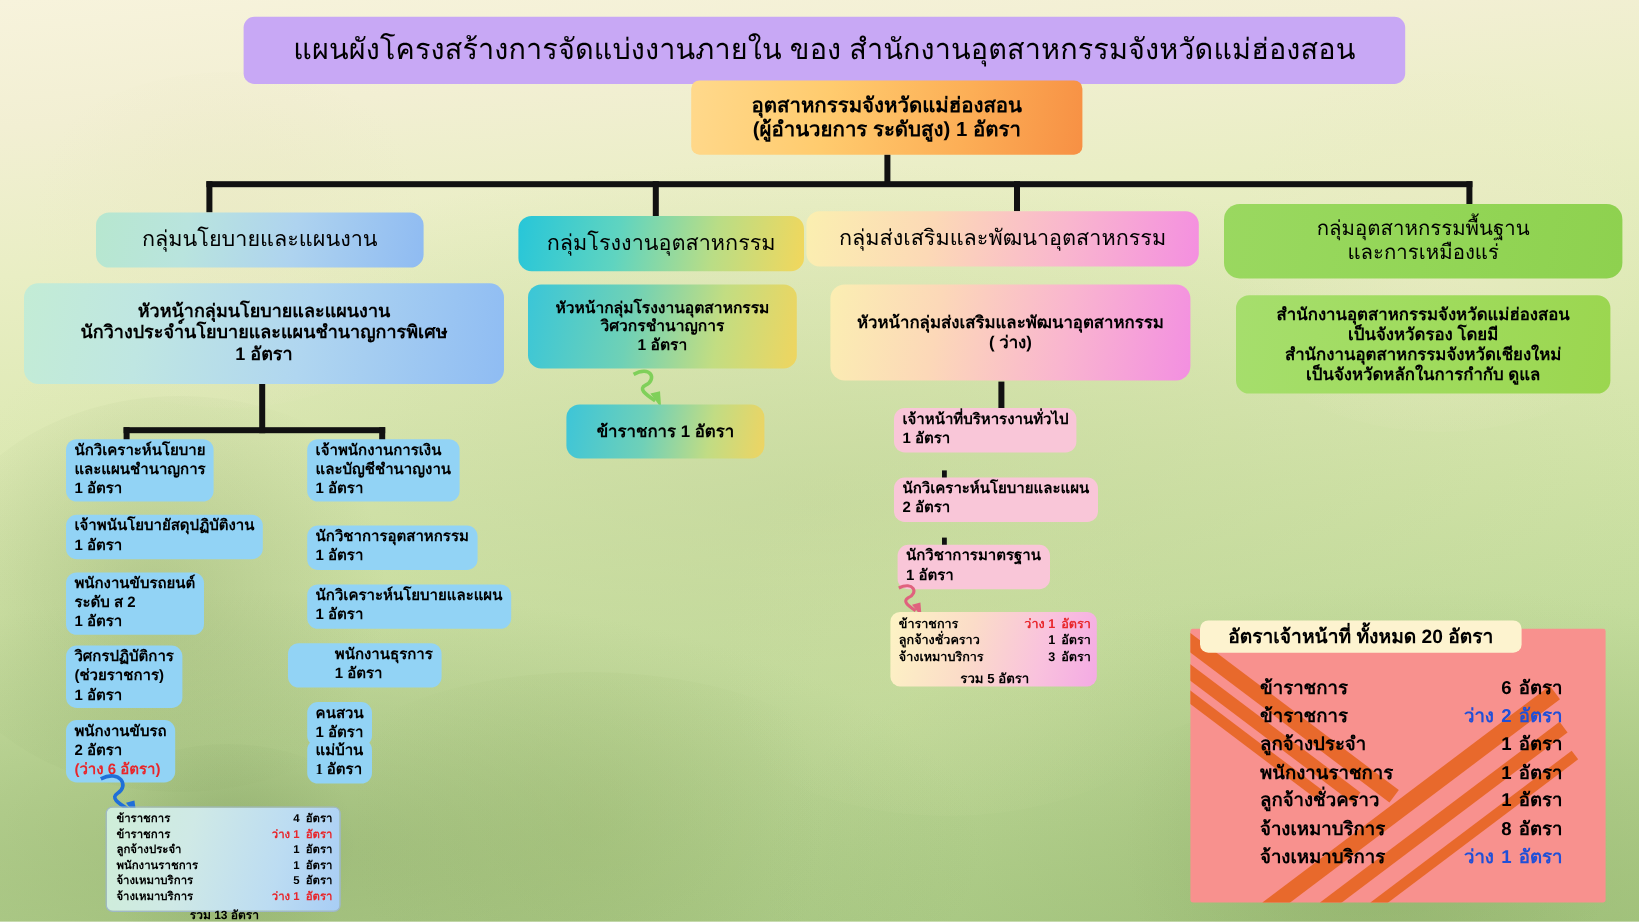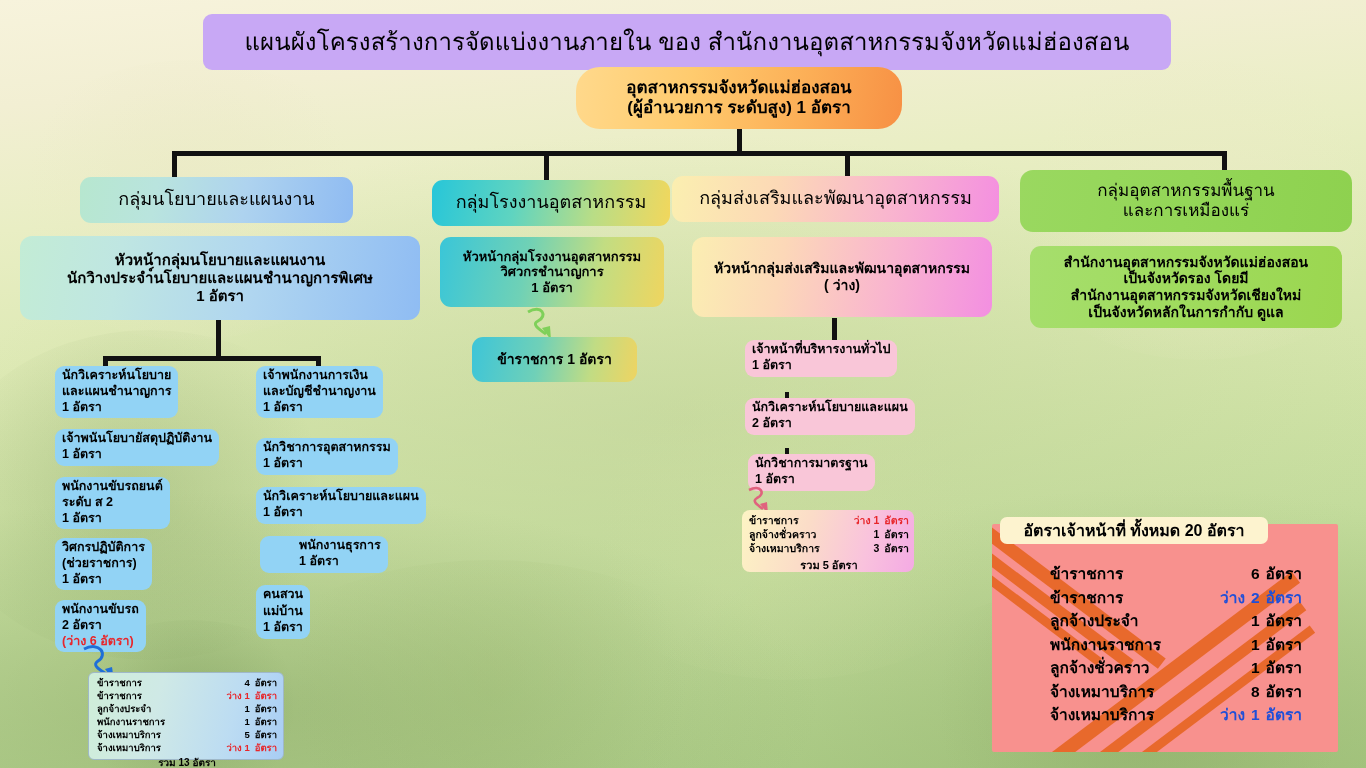--- a/index.html
+++ b/index.html
@@ -55,21 +55,21 @@
   #title-banner {
     left: 203px; top: 14px; width: 968px; height: 56px;
     background: #c8a8f5; border-radius: 9px;
     font-size: 24px; font-weight: normal; letter-spacing: .1px;
   }
 
   
   #root-node {
     left: 576px; top: 67px; width: 326px; height: 62px;
     background: linear-gradient(100deg, #ffd98c 0%, #ffcb6e 35%, #fcae56 70%, #f79044 100%);
-    border-radius: 24px; font-size: 17px; font-weight: bold;
+    border-radius: 7px; font-size: 17px; font-weight: bold;
   }
 
   
   .conn { position: absolute; background: #111; }
   #conn-root-stem  { left: 737px; top: 129px;  width: 5px;  height: 25px; }
   #conn-h-bar      { left: 172px; top: 151px;  width: 1055px; height: 5px; }
   #conn-drop-1     { left: 172px; top: 151px;  width: 5px;  height: 26px; }
   #conn-drop-2     { left: 544px; top: 151px;  width: 5px;  height: 32px; }
   #conn-drop-3     { left: 845px; top: 151px;  width: 5px;  height: 25px; }
   #conn-drop-4     { left: 1222px;top: 151px;  width: 5px;  height: 19px; }
@@ -242,29 +242,29 @@
   <div>1 อัตรา</div>
 </div>
 <div class="chip chip-blue" style="left:256px; top:438px;">
   <div>นักวิชาการอุตสาหกรรม</div>
   <div>1 อัตรา</div>
 </div>
 <div class="chip chip-blue" style="left:256px; top:487px;">
   <div>นักวิเคราะห์นโยบายและแผน</div>
   <div>1 อัตรา</div>
 </div>
-<div class="chip chip-blue" style="left:260px; top:536px;padding-left:39px;">
+<div class="chip chip-blue" style="left:240px; top:536px;padding-left:39px;">
   <div>พนักงานธุรการ</div>
   <div>1 อัตรา</div>
 </div>
 <div class="chip chip-blue" style="left:256px; top:585px;">
   <div>คนสวน</div>
   <div>1 อัตรา</div>
 </div>
-<div class="chip chip-blue" style="left:256px; top:602px;">
+<div class="chip chip-blue" style="left:256px; top:616px;font-family:Liberation Serif, serif;">
   <div>แม่บ้าน</div>
   <div>1 อัตรา</div>
 </div>
 
 <svg class="arrow-svg" style="left:78px; top:645px; width:70px; height:40px;" viewBox="0 0 70 40">
   <path d="M6 4 C 22 -4, 30 10, 20 16 C 14 20, 20 24, 30 30" fill="none" stroke="#1f6fd8" stroke-width="3"></path>
   <polygon points="27,24 36,36 34,22" fill="#1f6fd8"></polygon>
 </svg>
 
 <div id="summary-left">

